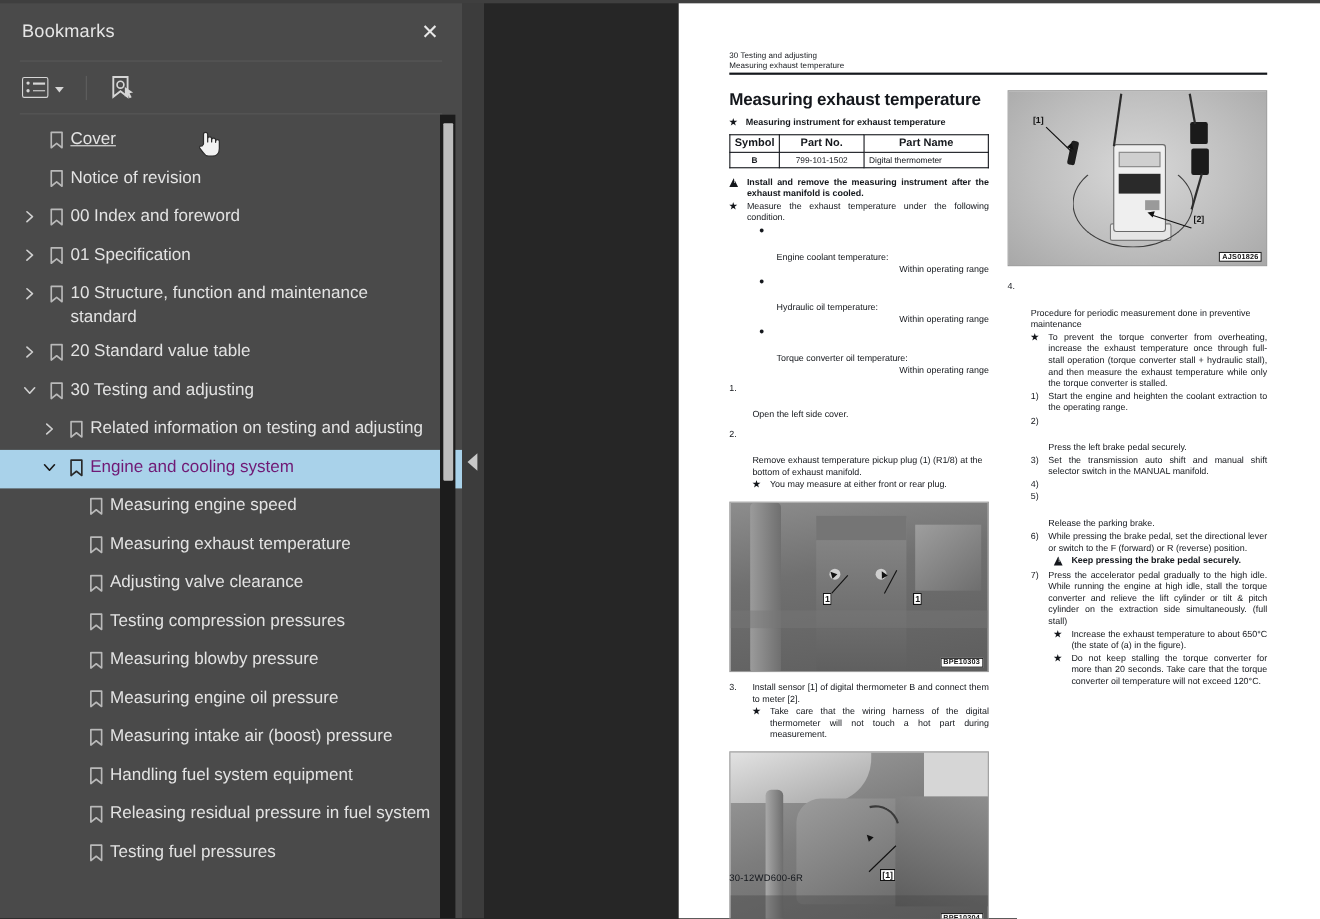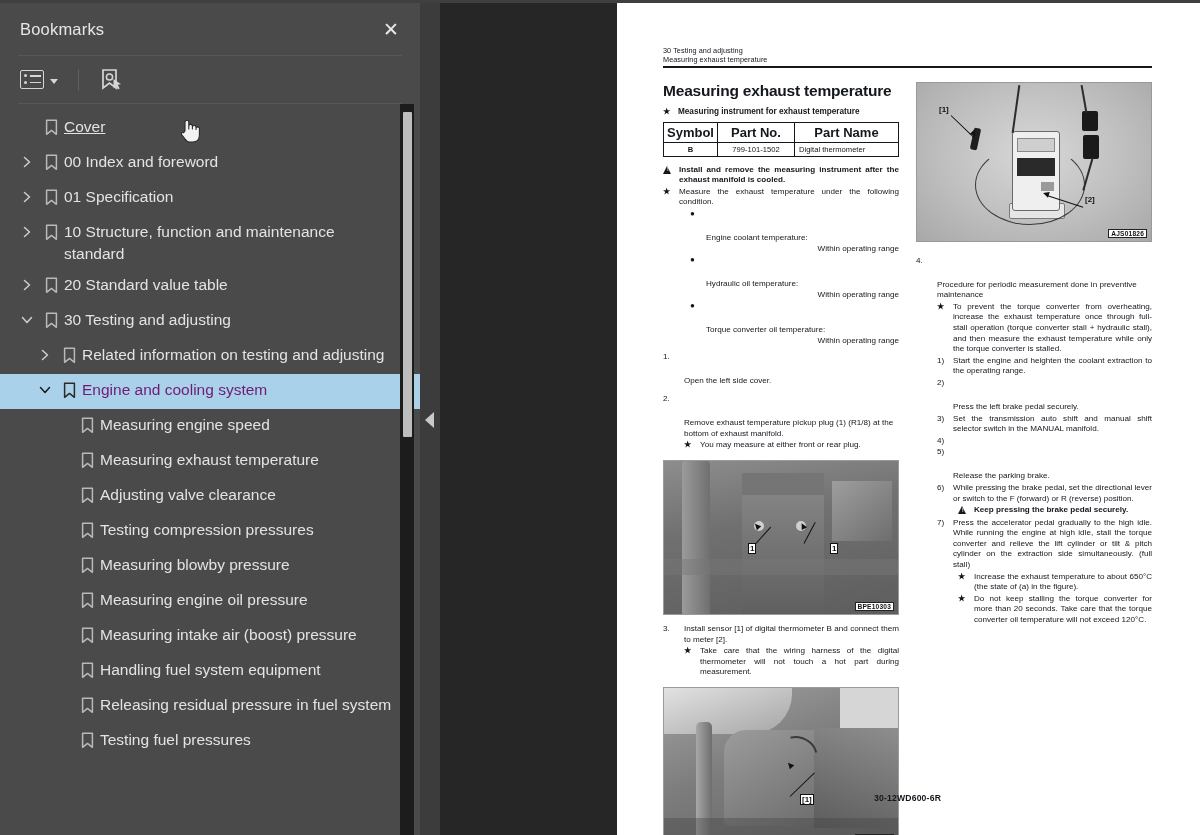--- a/index.html
+++ b/index.html
@@ -127,21 +127,21 @@
     font-size:15.5px;font-weight:bold;margin:0 0 6px 0;letter-spacing:-.2px;
     font-family:"Liberation Sans", sans-serif;
   }
   .starline{display:flex;font-size:8.2px;line-height:11px;margin-bottom:5px;}
   .starline .mk{width:15px;min-width:15px;}
   .tbl{border-collapse:collapse;width:100%;margin-bottom:8px;}
   .tbl td,.tbl th{
     border:1.1px solid #14171c;font-size:7.6px;padding:2px 3px;text-align:center;
     font-weight:normal;
   }
-  .tbl th{font-weight:bold;font-size:13px;}
+  .tbl th{font-weight:bold;font-size:10px;}
   .tbl td.b{font-weight:bold;}
   .tbl td.lf{text-align:left;padding-left:4px;}
 
   .blk{font-size:8.1px;line-height:10.6px;text-align:justify;}
   .li{display:flex;margin-bottom:1px;}
   .li .mk{min-width:16px;width:16px;font-size:8.1px;line-height:10.6px;flex-shrink:0;}
   .li .mk.num{min-width:21px;width:21px;}
   .li .tx{flex:1;text-align:justify;font-size:8.1px;line-height:10.6px;}
   .li .tx.nj{text-align:left;margin-top:24px;}
   .li.ind2{padding-left:27px;}
@@ -186,22 +186,22 @@
   .f1 .plug2{position:absolute;left:166px;top:52px;width:16px;height:24px;background:#1a1a1a;border-radius:2px;}
 
   .f2{width:236px;height:155px;background:linear-gradient(170deg,#8d8d8d,#707070 40%,#5d5d5d 100%);}
   .f3{width:236px;height:160px;background:linear-gradient(160deg,#a2a2a2,#7c7c7c 45%,#636363 100%);}
 
   .arrowline{position:absolute;background:#111;height:1px;transform-origin:left center;}
   .arrowhead{position:absolute;width:0;height:0;border-left:6px solid #111;
       border-top:3px solid transparent;border-bottom:3px solid transparent;}
 
   .pg-footer{
-    position:absolute;left:46px;right:48px;top:790px;display:flex;justify-content:center;
-    font-size:8.6px;font-weight:bold;letter-spacing:.2px;
+    position:absolute;left:46px;right:48px;top:790px;display:flex;justify-content:flex-start;
+    font-size:8.6px;font-weight:normal;letter-spacing:.2px;
   }
 </style>
 </head>
 <body>
 
 <div class="app">
 
   <div class="sidebar">
 
     <div class="sb-header">
@@ -233,20 +233,28 @@
 
     <div class="sb-scroll">
       <ul class="tree" id="tree">
           <li class="row lv0nx hov">
             <span class="bm">
               <svg width="13" height="17" viewBox="0 0 13 17">
                 <path d="M1.6 1.3 h9.8 v14 l-4.9 -3.9 l-4.9 3.9 Z" fill="none" stroke="#b9b9b9" stroke-width="1.5" stroke-linejoin="round"></path>
               </svg>
             </span>
             <span class="lbl">Cover</span>
+          </li>
+          <li class="row lv0nx">
+            <span class="bm">
+              <svg width="13" height="17" viewBox="0 0 13 17">
+                <path d="M1.6 1.3 h9.8 v14 l-4.9 -3.9 l-4.9 3.9 Z" fill="none" stroke="#b9b9b9" stroke-width="1.5" stroke-linejoin="round"></path>
+              </svg>
+            </span>
+            <span class="lbl">Notice of revision</span>
           </li>
           <li class="row lv0">
             <span class="twisty">
               <svg width="12" height="14" viewBox="0 0 12 14">
                 <path d="M3.5 2.5 L8.5 7 L3.5 11.5" fill="none" stroke="#cfcfcf" stroke-width="1.5" stroke-linecap="round" stroke-linejoin="round"></path>
               </svg>
             </span>
             <span class="bm">
               <svg width="13" height="17" viewBox="0 0 13 17">
                 <path d="M1.6 1.3 h9.8 v14 l-4.9 -3.9 l-4.9 3.9 Z" fill="none" stroke="#b9b9b9" stroke-width="1.5" stroke-linejoin="round"></path>

